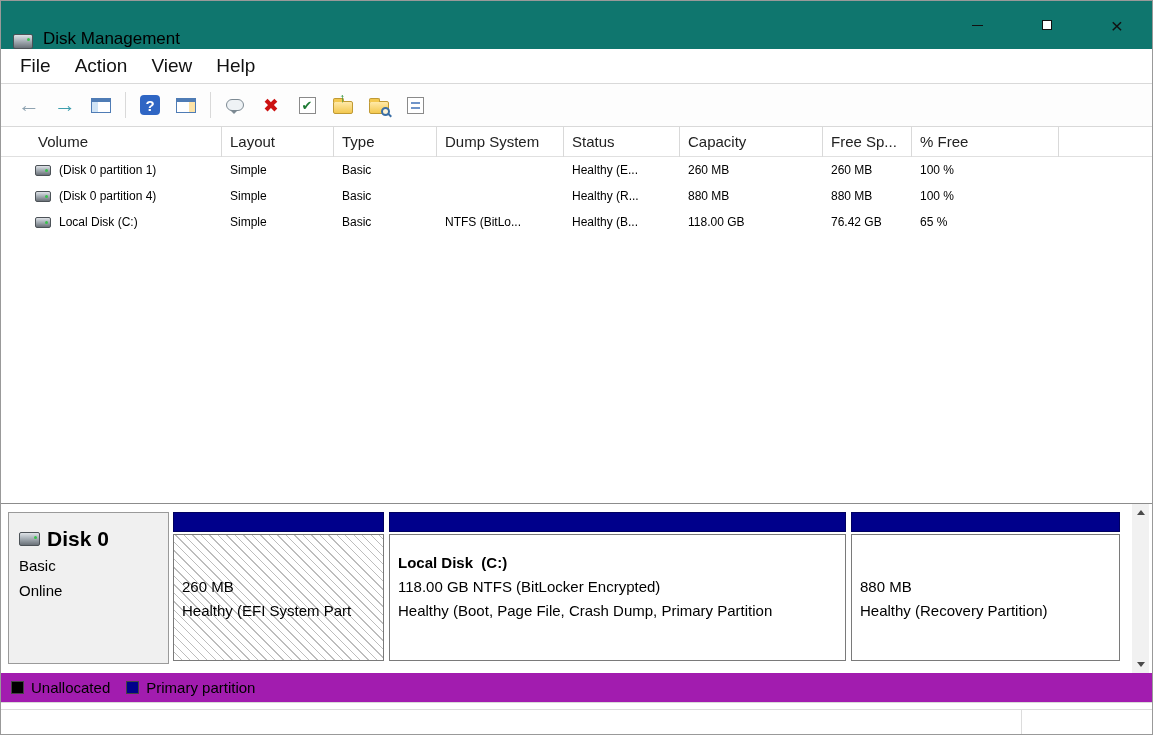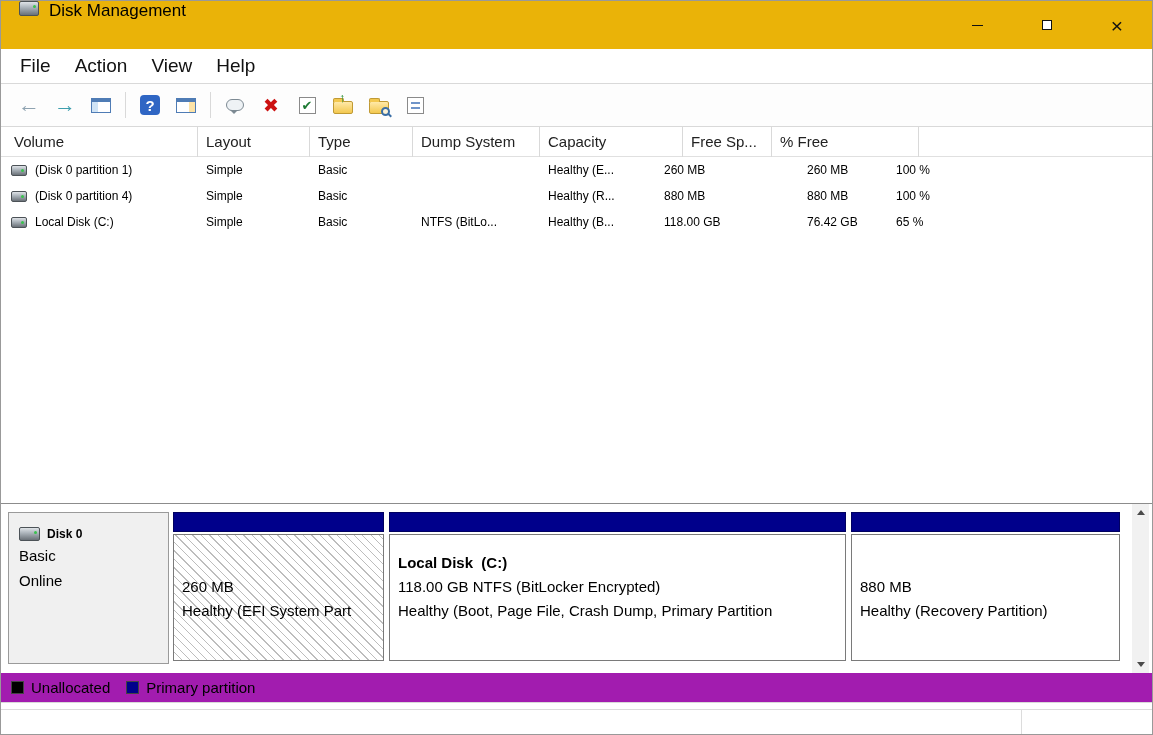--- a/index.html
+++ b/index.html
@@ -5,21 +5,21 @@
   * { margin:0; padding:0; box-sizing:border-box; }
   html,body { background:#e8e8e8; }
   body { font-family:"Liberation Sans","DejaVu Sans",sans-serif; }
   .window {
     position:relative; width:1153px; height:735px; background:#fff;
     border:1px solid #999; overflow:hidden;
   }
 
   
   .titlebar { position:absolute; left:0; top:0; width:100%; height:48px;
-    display:flex; align-items:flex-start; padding-left:18px; background:#eab308; }
+    display:flex; align-items:flex-end; padding-left:12px; background:#0f766e; }
   .title-text { font-size:17px; color:#000; margin-left:10px; }
   .win-controls { margin-left:auto; display:flex; height:100%; }
   .win-btn { width:70px; height:100%; display:flex; align-items:center; justify-content:center; cursor:default; }
   .glyph-min { display:block; width:11px; height:1px; background:#111; }
   .glyph-max { display:block; width:10px; height:10px; border:1px solid #111; background:#fff; }
   .glyph-close { font-size:21px; color:#111; line-height:1; }
 
   
   .drive-icon { display:inline-block; width:16px; height:11px; flex:0 0 auto;
     background:linear-gradient(180deg,#dfe3e7 0%,#aeb6bd 40%,#6a7178 100%);
@@ -72,33 +72,33 @@
     background:repeating-linear-gradient(180deg,#6f94c9 0 2px,transparent 2px 5px); }
 
   
   .listview { position:absolute; left:0; top:126px; width:100%; height:377px;
     background:#fff; border-bottom:1px solid #8c8c8c; overflow:hidden; }
   .lv-header { display:flex; border-bottom:1px solid #e0e0e0; height:30px; }
   .hcell { height:30px; line-height:29px; border-right:1px solid #d9d9d9;
     padding-left:8px; font-size:15px; color:#222; white-space:nowrap; overflow:hidden; cursor:default; }
   .hcell.first { padding-left:13px; }
   .c-fill { flex:1; border-right:none; }
-  .c0 { width:197px; } .c1 { width:112px; } .c2 { width:103px; } .c3 { width:127px; }
+  .c0 { width:197px;margin-left:24px; } .c1 { width:112px; } .c2 { width:103px; } .c3 { width:127px; }
   .c4 { width:116px; } .c5 { width:143px; } .c6 { width:89px; } .c7 { width:147px; }
   .lv-row { display:flex; height:26px; }
   .cell { height:26px; line-height:26px; font-size:12px; color:#000;
     padding-left:8px; white-space:nowrap; overflow:hidden; }
   .cell.volcell { display:flex; align-items:center; gap:8px; padding-left:10px; }
 
   
   .graphical { position:absolute; left:0; top:503px; width:100%; height:169px; background:#fff; }
   .disk-panel { position:absolute; left:7px; top:8px; width:161px; height:152px;
     background:#f0f0f0; border:1px solid #9a9a9a; padding:14px 10px 0 10px; }
   .disk-title-row { display:flex; align-items:center; gap:7px; margin-bottom:2px; }
-  .disk-name { font-size:12px; font-weight:bold; color:#000; }
+  .disk-name { font-size:21px; font-weight:bold; color:#000; }
   .disk-line { font-size:15px; color:#000; line-height:25px; }
   .partitions { position:absolute; left:172px; top:8px; width:947px; display:flex; gap:5px; }
   .partition { display:flex; flex-direction:column; }
   .pw0 { width:211px; } .pw1 { width:457px; } .pw2 { width:269px; }
   .pt-strip { height:20px; background:#00008b; border:1px solid #000060; }
   .pt-body { margin-top:2px; border:1px solid #7a7a7a; height:127px;
     padding:16px 8px 0 8px; background:#fff; overflow:hidden; }
   .pt-body.hatched { background:repeating-linear-gradient(45deg,#ffffff 0,#ffffff 5px,#bdbdbd 5px,#bdbdbd 6px); }
   .pt-title { font-size:15px; font-weight:bold; min-height:24px; line-height:24px;
     white-space:pre; overflow:hidden; }
@@ -197,20 +197,21 @@
       <span class="shape-props"></span>
     </span>
   </div>
 
   <div class="listview">
     <div class="lv-header">
       <div class="hcell c0 first">Volume</div>
       <div class="hcell c1">Layout</div>
       <div class="hcell c2">Type</div>
       <div class="hcell c3">Dump System</div>
+      <div class="hcell c4">Status</div>
       <div class="hcell c5">Capacity</div>
       <div class="hcell c6">Free Sp...</div>
       <div class="hcell c7">% Free</div>
       <div class="hcell c-fill"></div>
     </div>
 
     <div class="lv-row">
       <div class="cell c0 volcell">
         <span class="drive-icon"></span>
         <span>(Disk 0 partition 1)</span>

